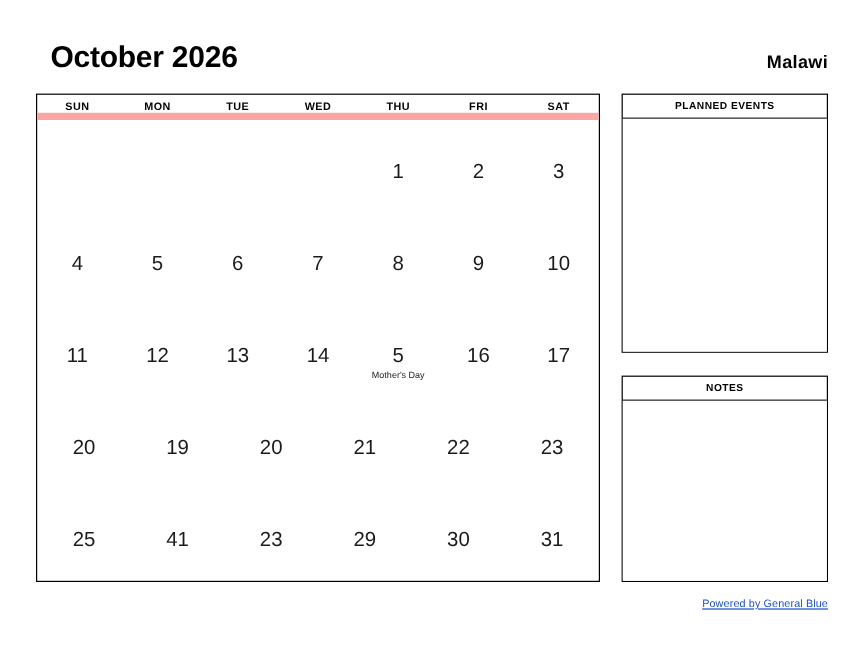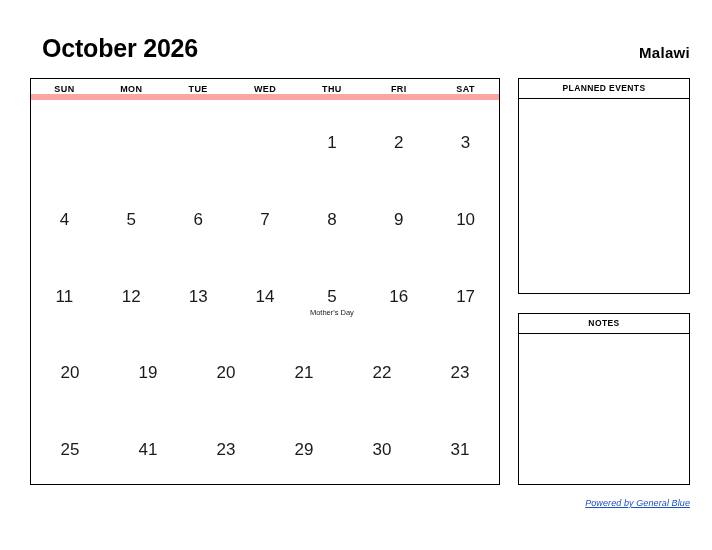--- a/index.html
+++ b/index.html
@@ -132,21 +132,20 @@
   .footer-link {
     position: absolute;
     right: 22px;
     top: 497px;
     font-size: 9px;
     line-height: 12px;
     color: #1a4fcc;
     text-decoration: underline;
     letter-spacing: 0.1px;
     cursor: pointer;
-    font-style: italic;
   }
 </style>
 </head>
 <body>
 
 <div class="page-title">October 2026</div>
 <div class="region-title">Malawi</div>
 
 <div class="calendar">
   <div class="weekday-row">

